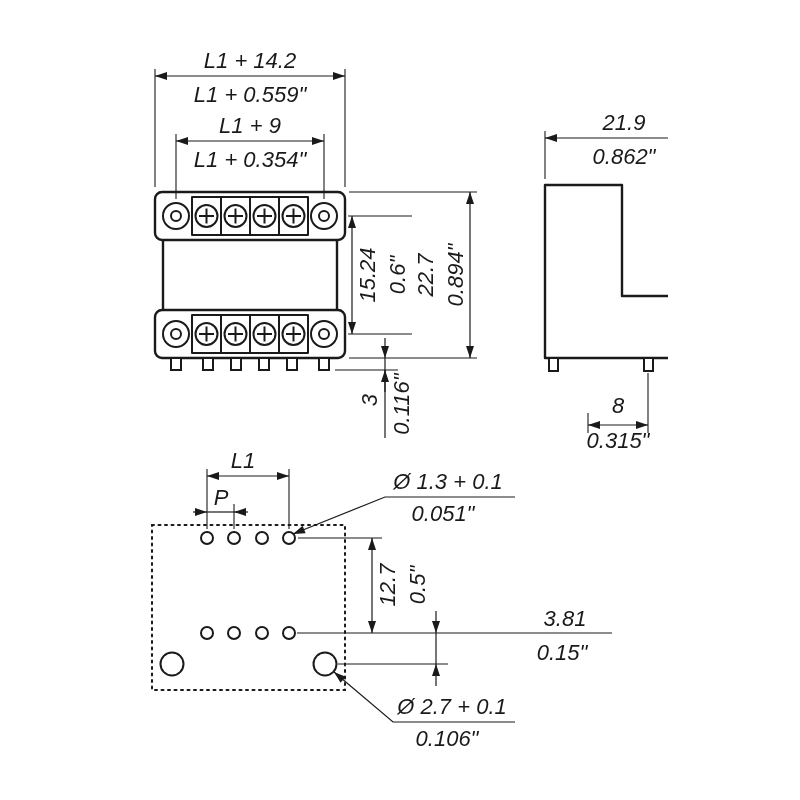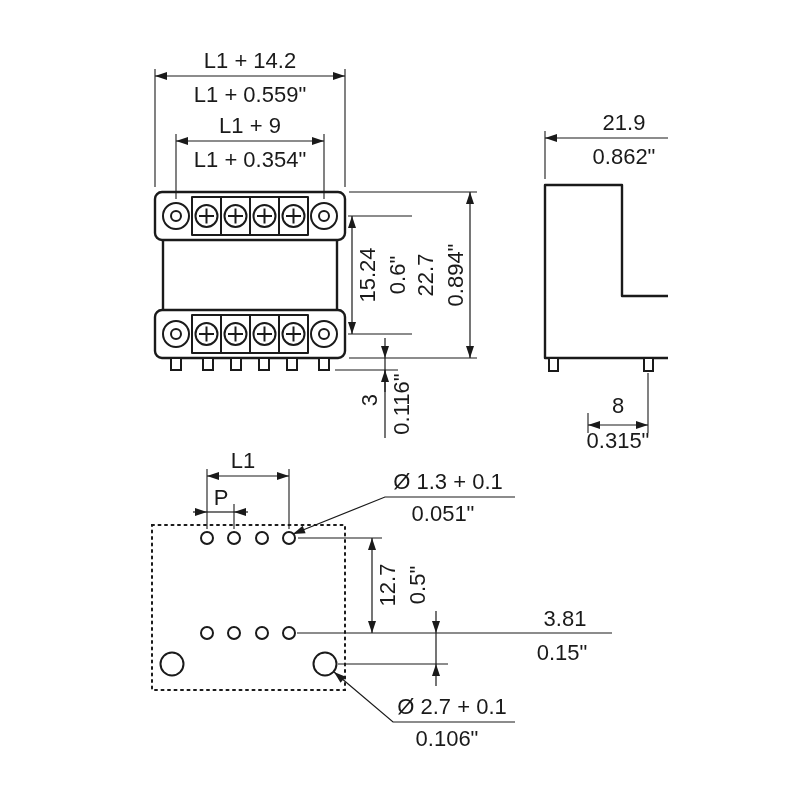--- a/index.html
+++ b/index.html
@@ -1,16 +1,16 @@
 <!DOCTYPE html>
 <html><head>
 <meta charset="utf-8">
 <style>
   html,body{margin:0;padding:0;background:#ffffff;}
-  .canvas{position:relative;width:668px;height:800px;background:#ffffff;overflow:hidden;}
+  .canvas{position:relative;width:668px;height:800px;background:#ffffff;overflow:hidden;font-style:italic;}
   text{font-family:"Liberation Sans", sans-serif;font-size:22px;fill:#1a1a1a;}
   .dimtext{text-anchor:middle;}
   .body{fill:none;stroke:#1a1a1a;stroke-width:2.4;stroke-linejoin:round;}
   .part{fill:none;stroke:#1a1a1a;stroke-width:2;stroke-linejoin:round;}
   .pin{fill:#ffffff;stroke:#1a1a1a;stroke-width:2;}
   .dim{stroke:#1a1a1a;stroke-width:1.2;fill:none;}
   .ext{stroke:#1a1a1a;stroke-width:1.1;fill:none;}
   .dotted{fill:none;stroke:#1a1a1a;stroke-width:2;stroke-dasharray:2 4.5;stroke-linecap:round;}
 </style>
 </head>

